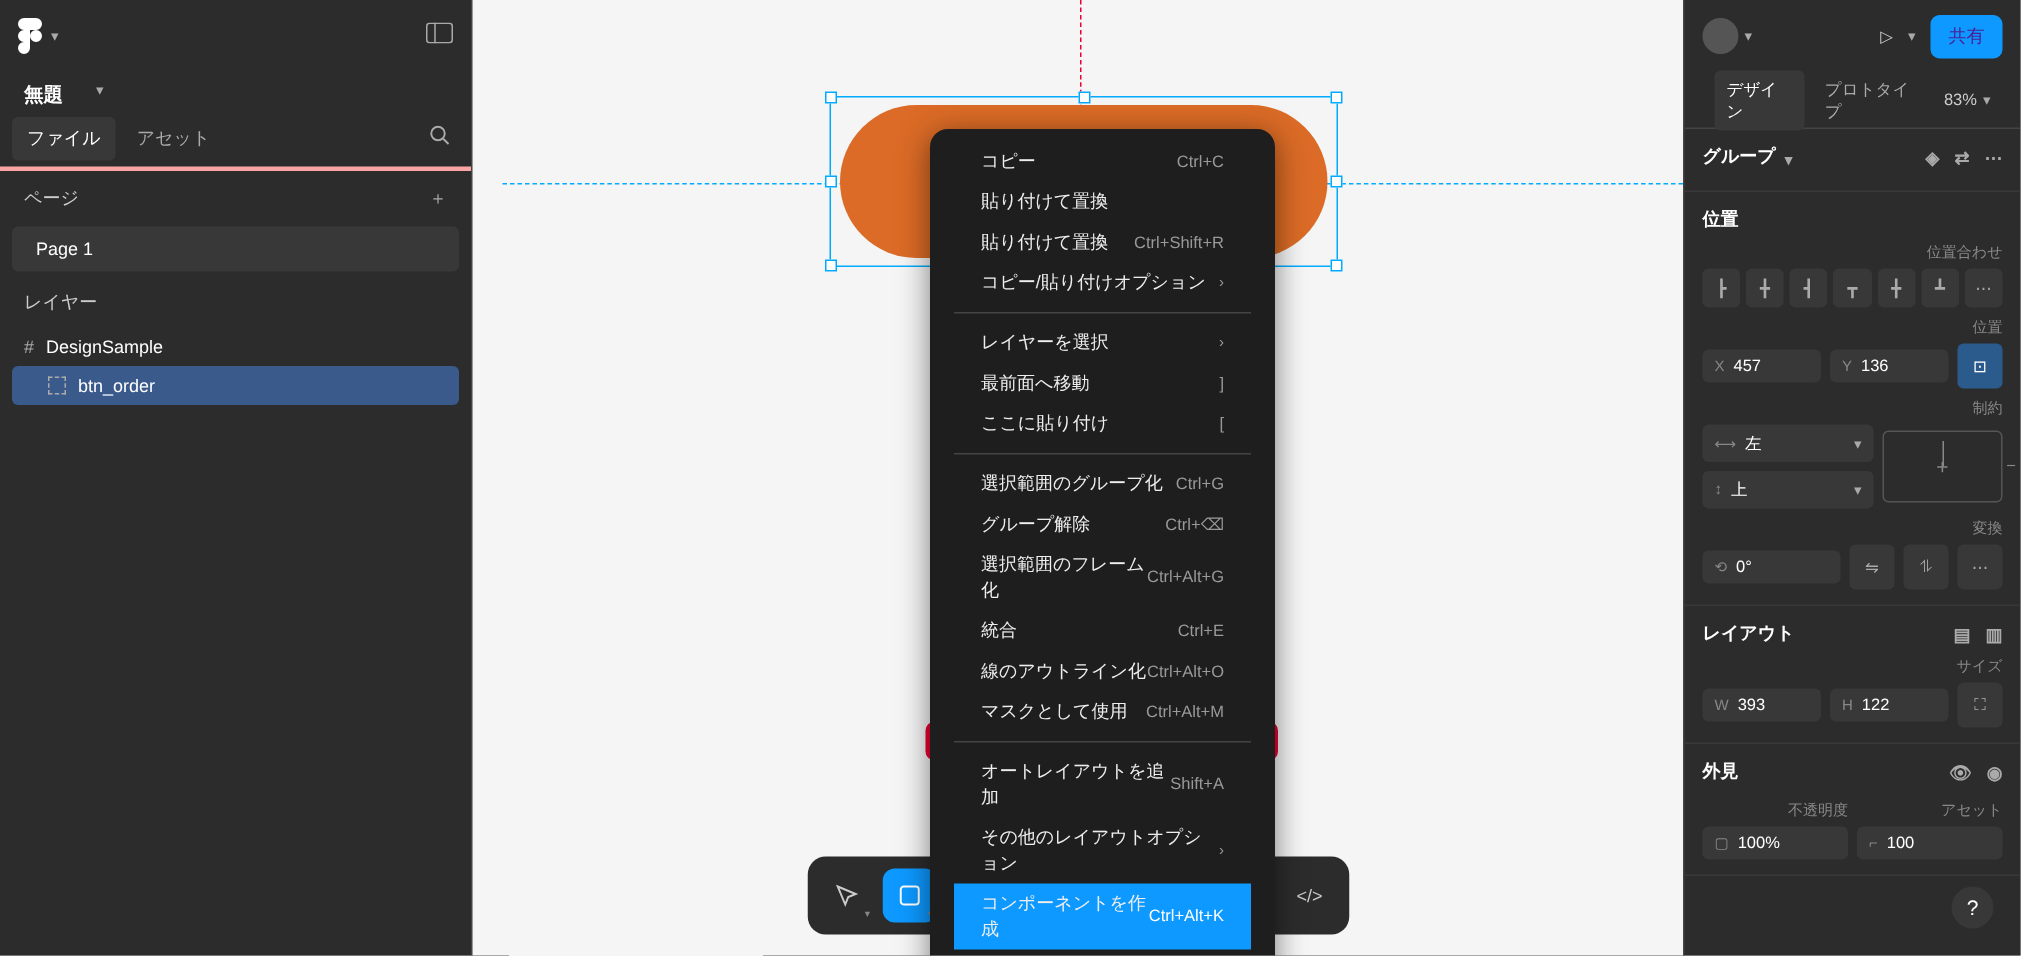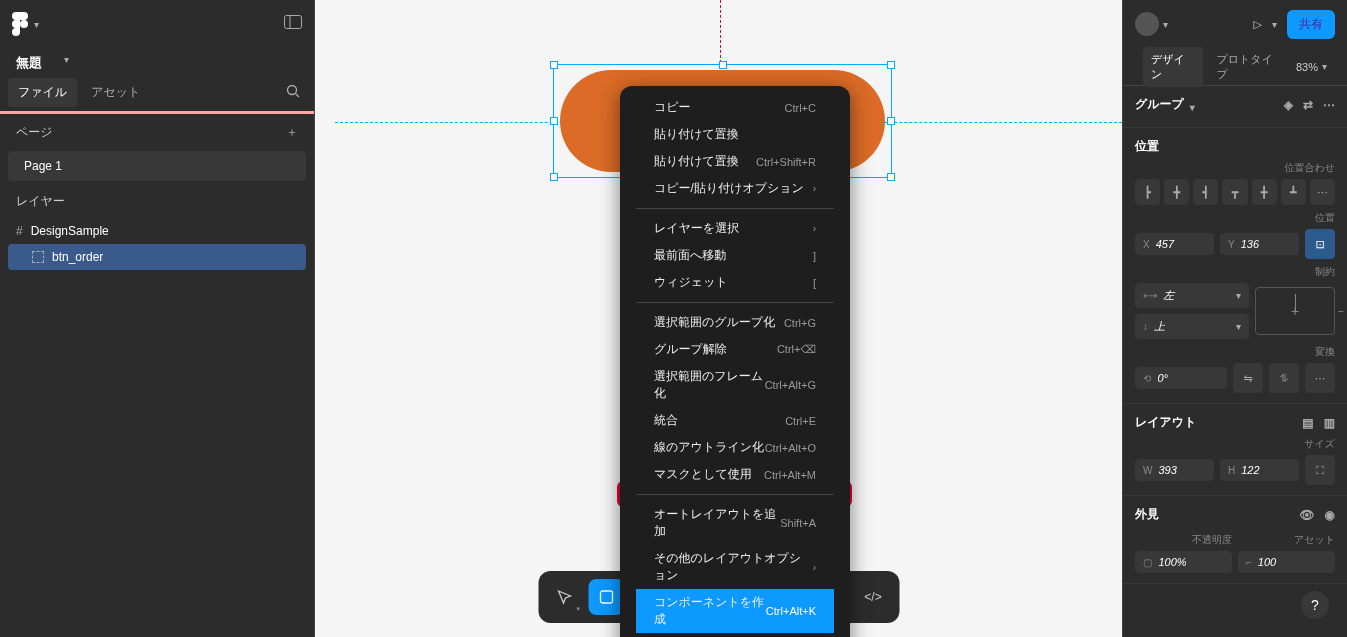--- a/index.html
+++ b/index.html
@@ -76,21 +76,21 @@
 .section { border-bottom: 1px solid #383838; padding: 10px 12px; }
 .section-title { font-size: 12px; font-weight: 600; margin-bottom: 4px; display: flex; align-items: center; gap: 6px; justify-content: space-between; }
 .section-icons { display: flex; gap: 10px; color: #aaa; }
 .label { color: #888; font-size: 10px; margin: 6px 0 4px; text-align: right; }
 .align-row { display: flex; gap: 4px; margin-bottom: 6px; }
 .align-btn { width: 26px; height: 26px; background: #383838; border-radius: 4px; display: flex; align-items: center; justify-content: center; cursor: pointer; color: #aaa; font-size: 11px; }
 .align-btn.more { width: 26px; }
 .input-row { display: flex; gap: 6px; align-items: center; }
 .input-box { background: #383838; border-radius: 4px; padding: 5px 8px; display: flex; align-items: center; gap: 6px; flex: 1; }
 .input-box .prefix { color: #888; font-size: 10px; }
-.input-box .val { font-size: 11px; font-style: italic; }
+.input-box .val { font-size: 11px; }
 .icon-btn { width: 30px; height: 30px; background: #383838; border-radius: 4px; display: flex; align-items: center; justify-content: center; cursor: pointer; color: #aaa; }
 .icon-btn.highlight { background: #2b5a8c; color: #fff; }
 .constraint-box { width: 80px; height: 48px; border: 1px solid #555; border-radius: 4px; position: relative; display: flex; align-items: center; justify-content: center; }
 .constraint-box::before { content: ''; position: absolute; left: 50%; top: 6px; bottom: 50%; border-left: 1px solid #888; }
 .constraint-box .plus { color: #888; font-size: 14px; }
 .constraint-box .minus-r { position: absolute; right: -10px; color: #888; }
 
 .help-btn { position: absolute; right: 18px; bottom: 18px; width: 28px; height: 28px; border-radius: 50%; background: #383838; color: #fff; display: flex; align-items: center; justify-content: center; cursor: pointer; font-size: 14px; z-index: 50; }
 </style>
 </head>
@@ -177,21 +177,21 @@
     <div class="menu-sep"></div>
     <div class="menu-item">
         <span>レイヤーを選択</span>
         <span class="arrow">›</span>
       </div>
     <div class="menu-item">
         <span>最前面へ移動</span>
         <span class="shortcut">]</span>
       </div>
     <div class="menu-item">
-        <span>ウィジェット</span>
+        <span>ここに貼り付け</span>
         <span class="shortcut">[</span>
       </div>
     <div class="menu-sep"></div>
     <div class="menu-item">
         <span>選択範囲のグループ化</span>
         <span class="shortcut">Ctrl+G</span>
       </div>
     <div class="menu-item">
         <span>グループ解除</span>
         <span class="shortcut">Ctrl+⌫</span>

